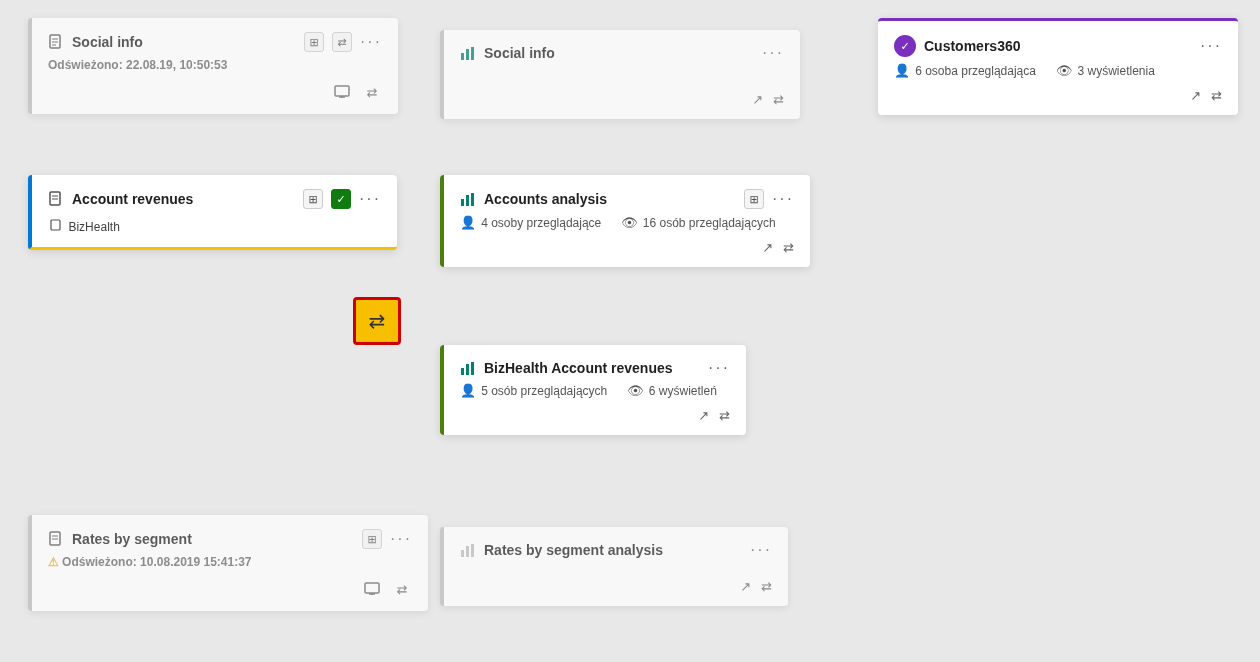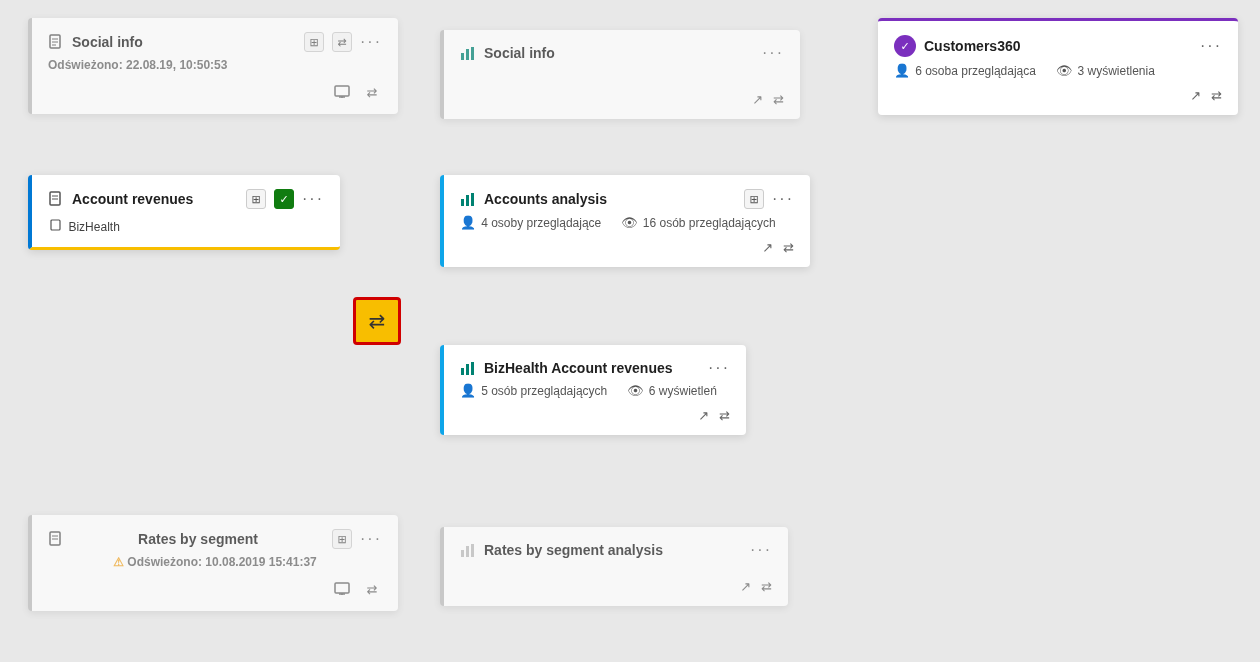--- a/index.html
+++ b/index.html
@@ -97,21 +97,21 @@
     .more-btn {
       cursor: pointer;
       color: #666;
       font-size: 16px;
       letter-spacing: 2px;
       margin-left: auto;
     }
 
     
     .card-accent-blue { border-left: 4px solid #0078d4; }
-    .card-accent-teal { border-left: 4px solid #0ea5e9; }
+    .card-accent-teal { border-left: 4px solid #4d7c0f; }
     .card-accent-gray { border-left: 4px solid #bbb; }
 
     
     .icon-document {
       width: 16px;
       height: 16px;
       display: inline-flex;
       align-items: center;
       justify-content: center;
       color: #555;
@@ -292,21 +292,21 @@
         <span class="icon-eye">👁</span>
         <span>3 wyświetlenia</span>
       </div>
     </div>
     <div class="card-footer">
       <span class="arrow-icon">↗</span>
       <span class="transfer-icon">⇄</span>
     </div>
   </div>
 
-  <div class="card card-accent-blue" style="left:28px; top:175px; width:312px; border-bottom: 3px solid #f8be00;">
+  <div class="card card-accent-blue" style="left:28px; top:175px; width:369px; border-bottom: 3px solid #f8be00;">
     <div class="card-header">
       <span class="icon-document">
         <svg width="16" height="16" viewBox="0 0 16 16">
             <rect x="2" y="1" width="10" height="13" rx="1" fill="none" stroke="#555" stroke-width="1.5"></rect>
             <line x1="4" y1="5" x2="10" y2="5" stroke="#555" stroke-width="1"></line>
             <line x1="4" y1="8" x2="10" y2="8" stroke="#555" stroke-width="1"></line>
           </svg>
       </span>
       <span class="card-title">Account revenues</span>
       <span class="card-icon-badge">⊞</span>
@@ -377,21 +377,21 @@
         <span class="icon-eye">👁</span>
         <span>6 wyświetleń</span>
       </div>
     </div>
     <div class="card-footer">
       <span class="arrow-icon">↗</span>
       <span class="transfer-icon">⇄</span>
     </div>
   </div>
 
-  <div class="card card-accent-gray card-dimmed" style="left:28px; top:515px; width:370px;text-align:center;">
+  <div class="card card-accent-gray card-dimmed" style="left:28px; top:515px; width:400px;">
     <div class="card-header">
       <span class="icon-document">
         <svg width="16" height="16" viewBox="0 0 16 16">
             <rect x="2" y="1" width="10" height="13" rx="1" fill="none" stroke="#555" stroke-width="1.5"></rect>
             <line x1="4" y1="5" x2="10" y2="5" stroke="#555" stroke-width="1"></line>
             <line x1="4" y1="8" x2="10" y2="8" stroke="#555" stroke-width="1"></line>
           </svg>
       </span>
       <span class="card-title">Rates by segment</span>
       <span class="card-icon-badge">⊞</span>

